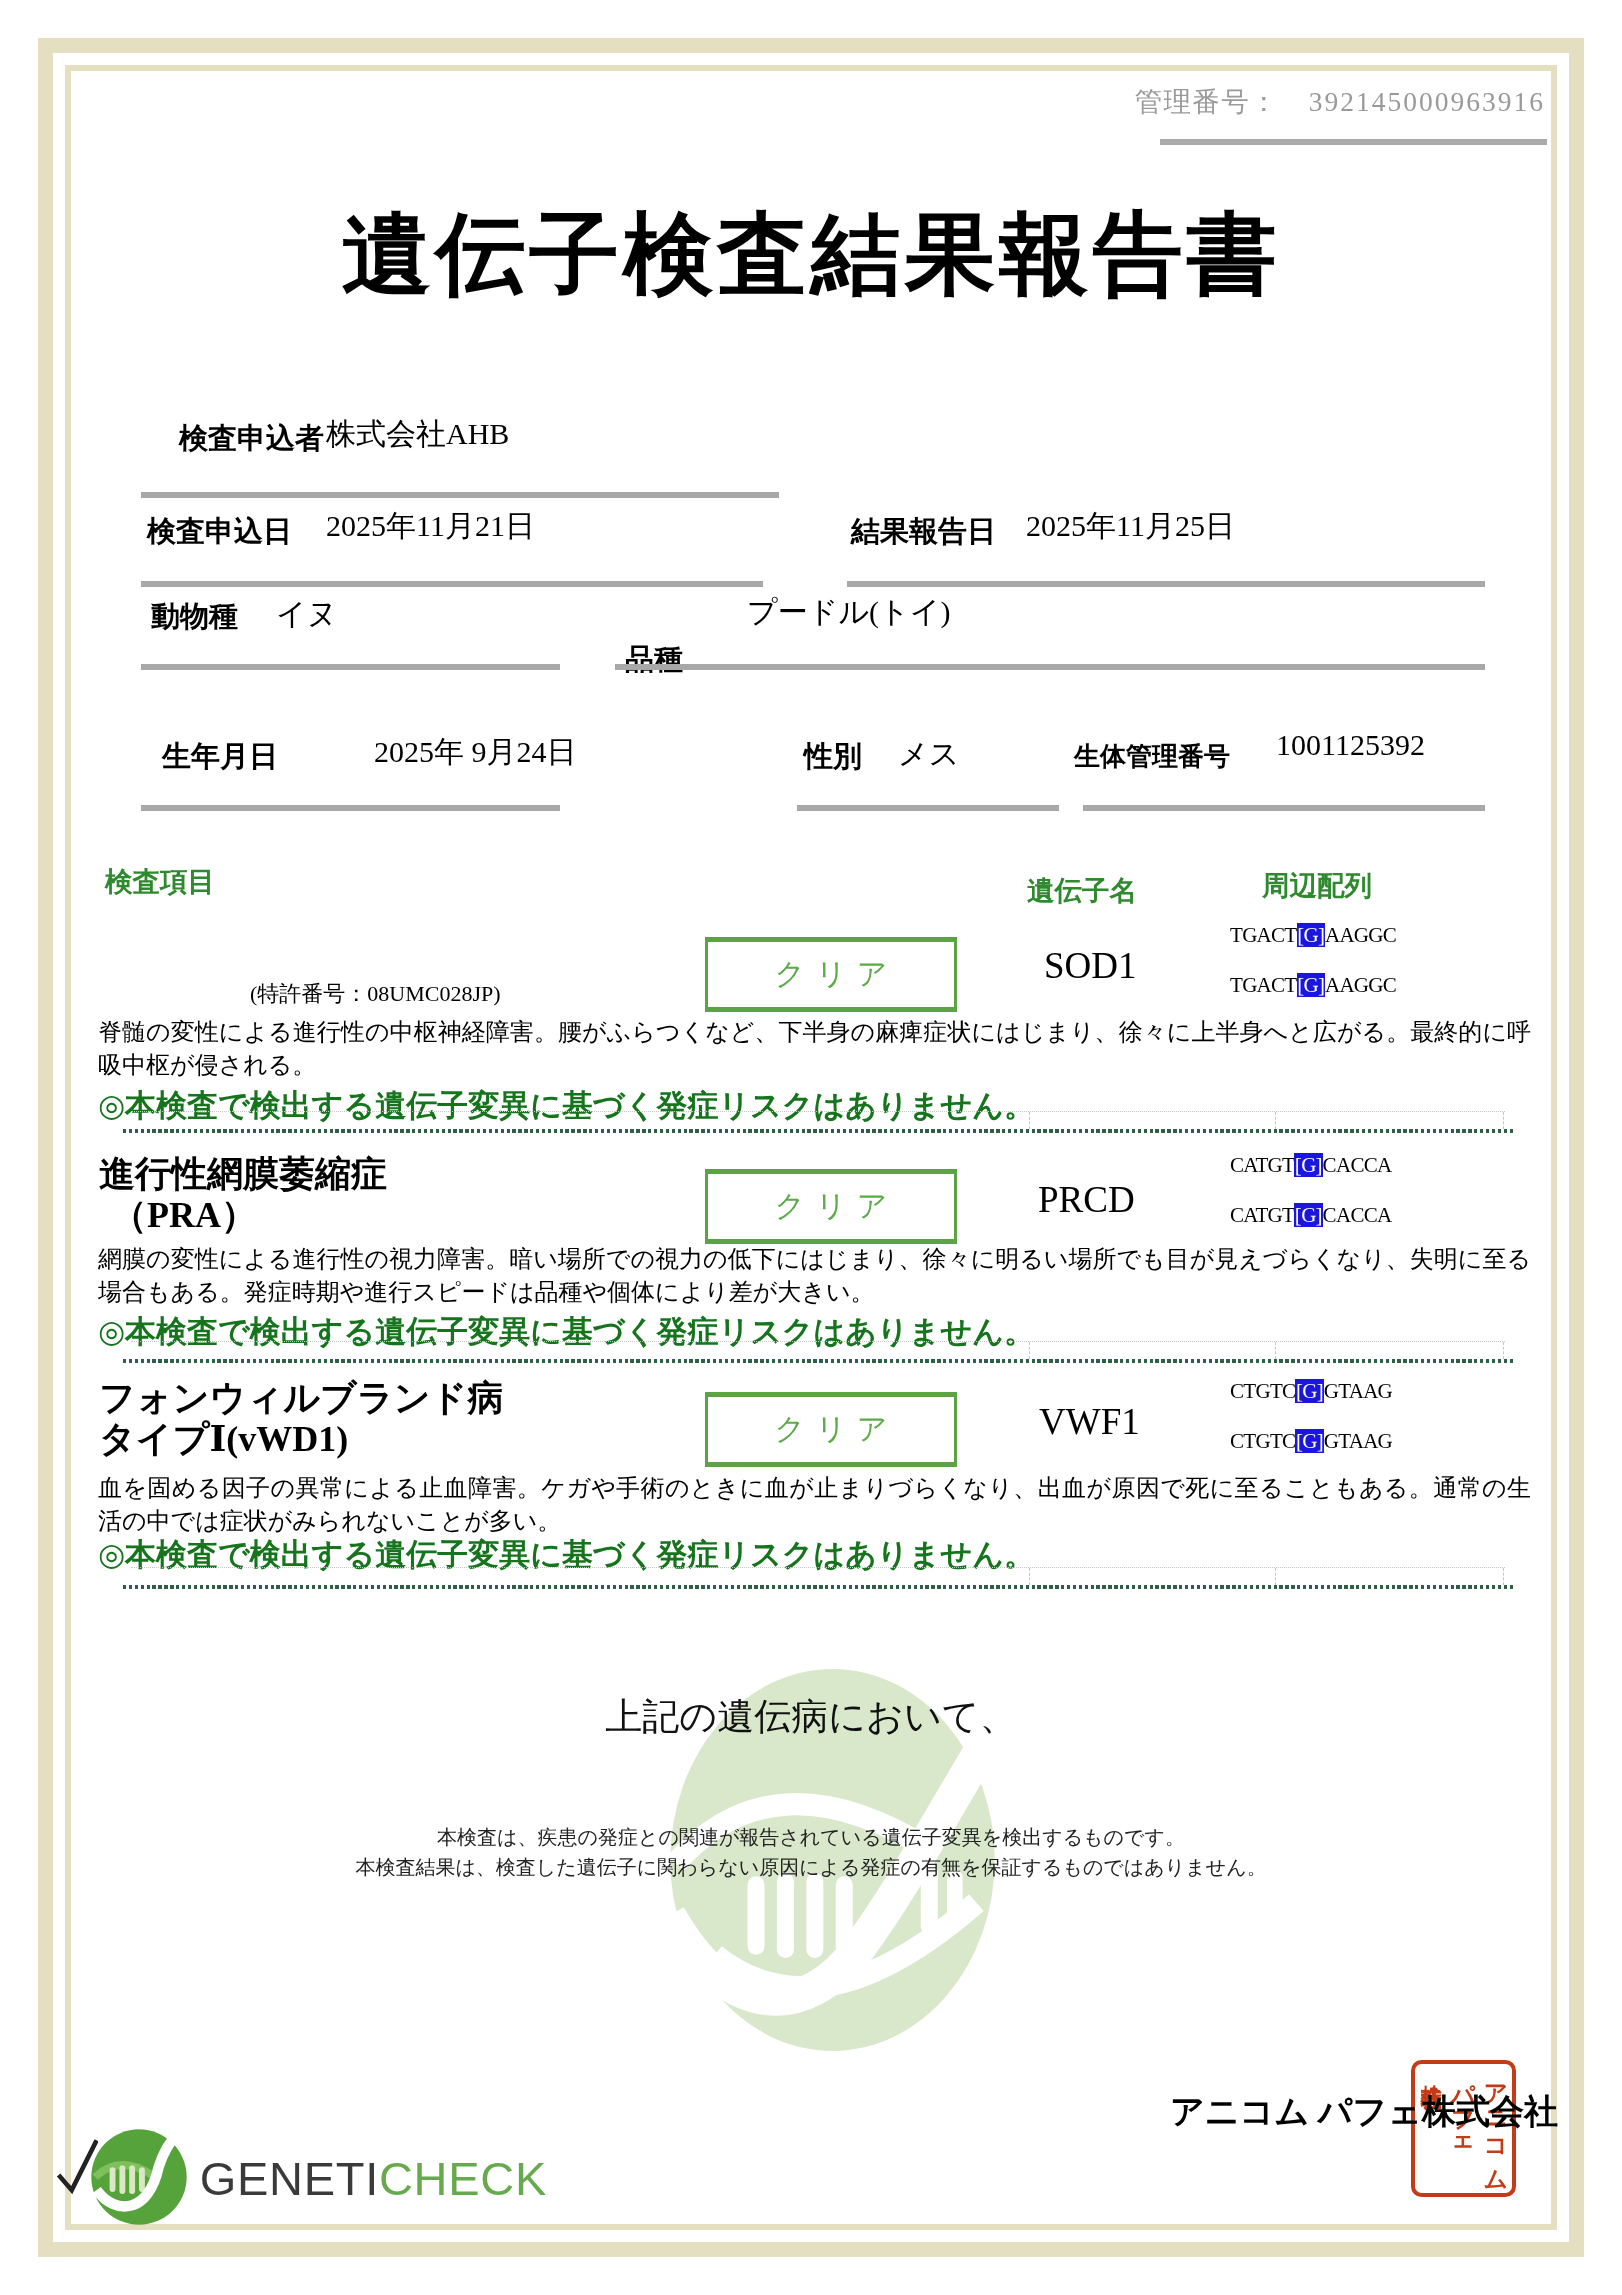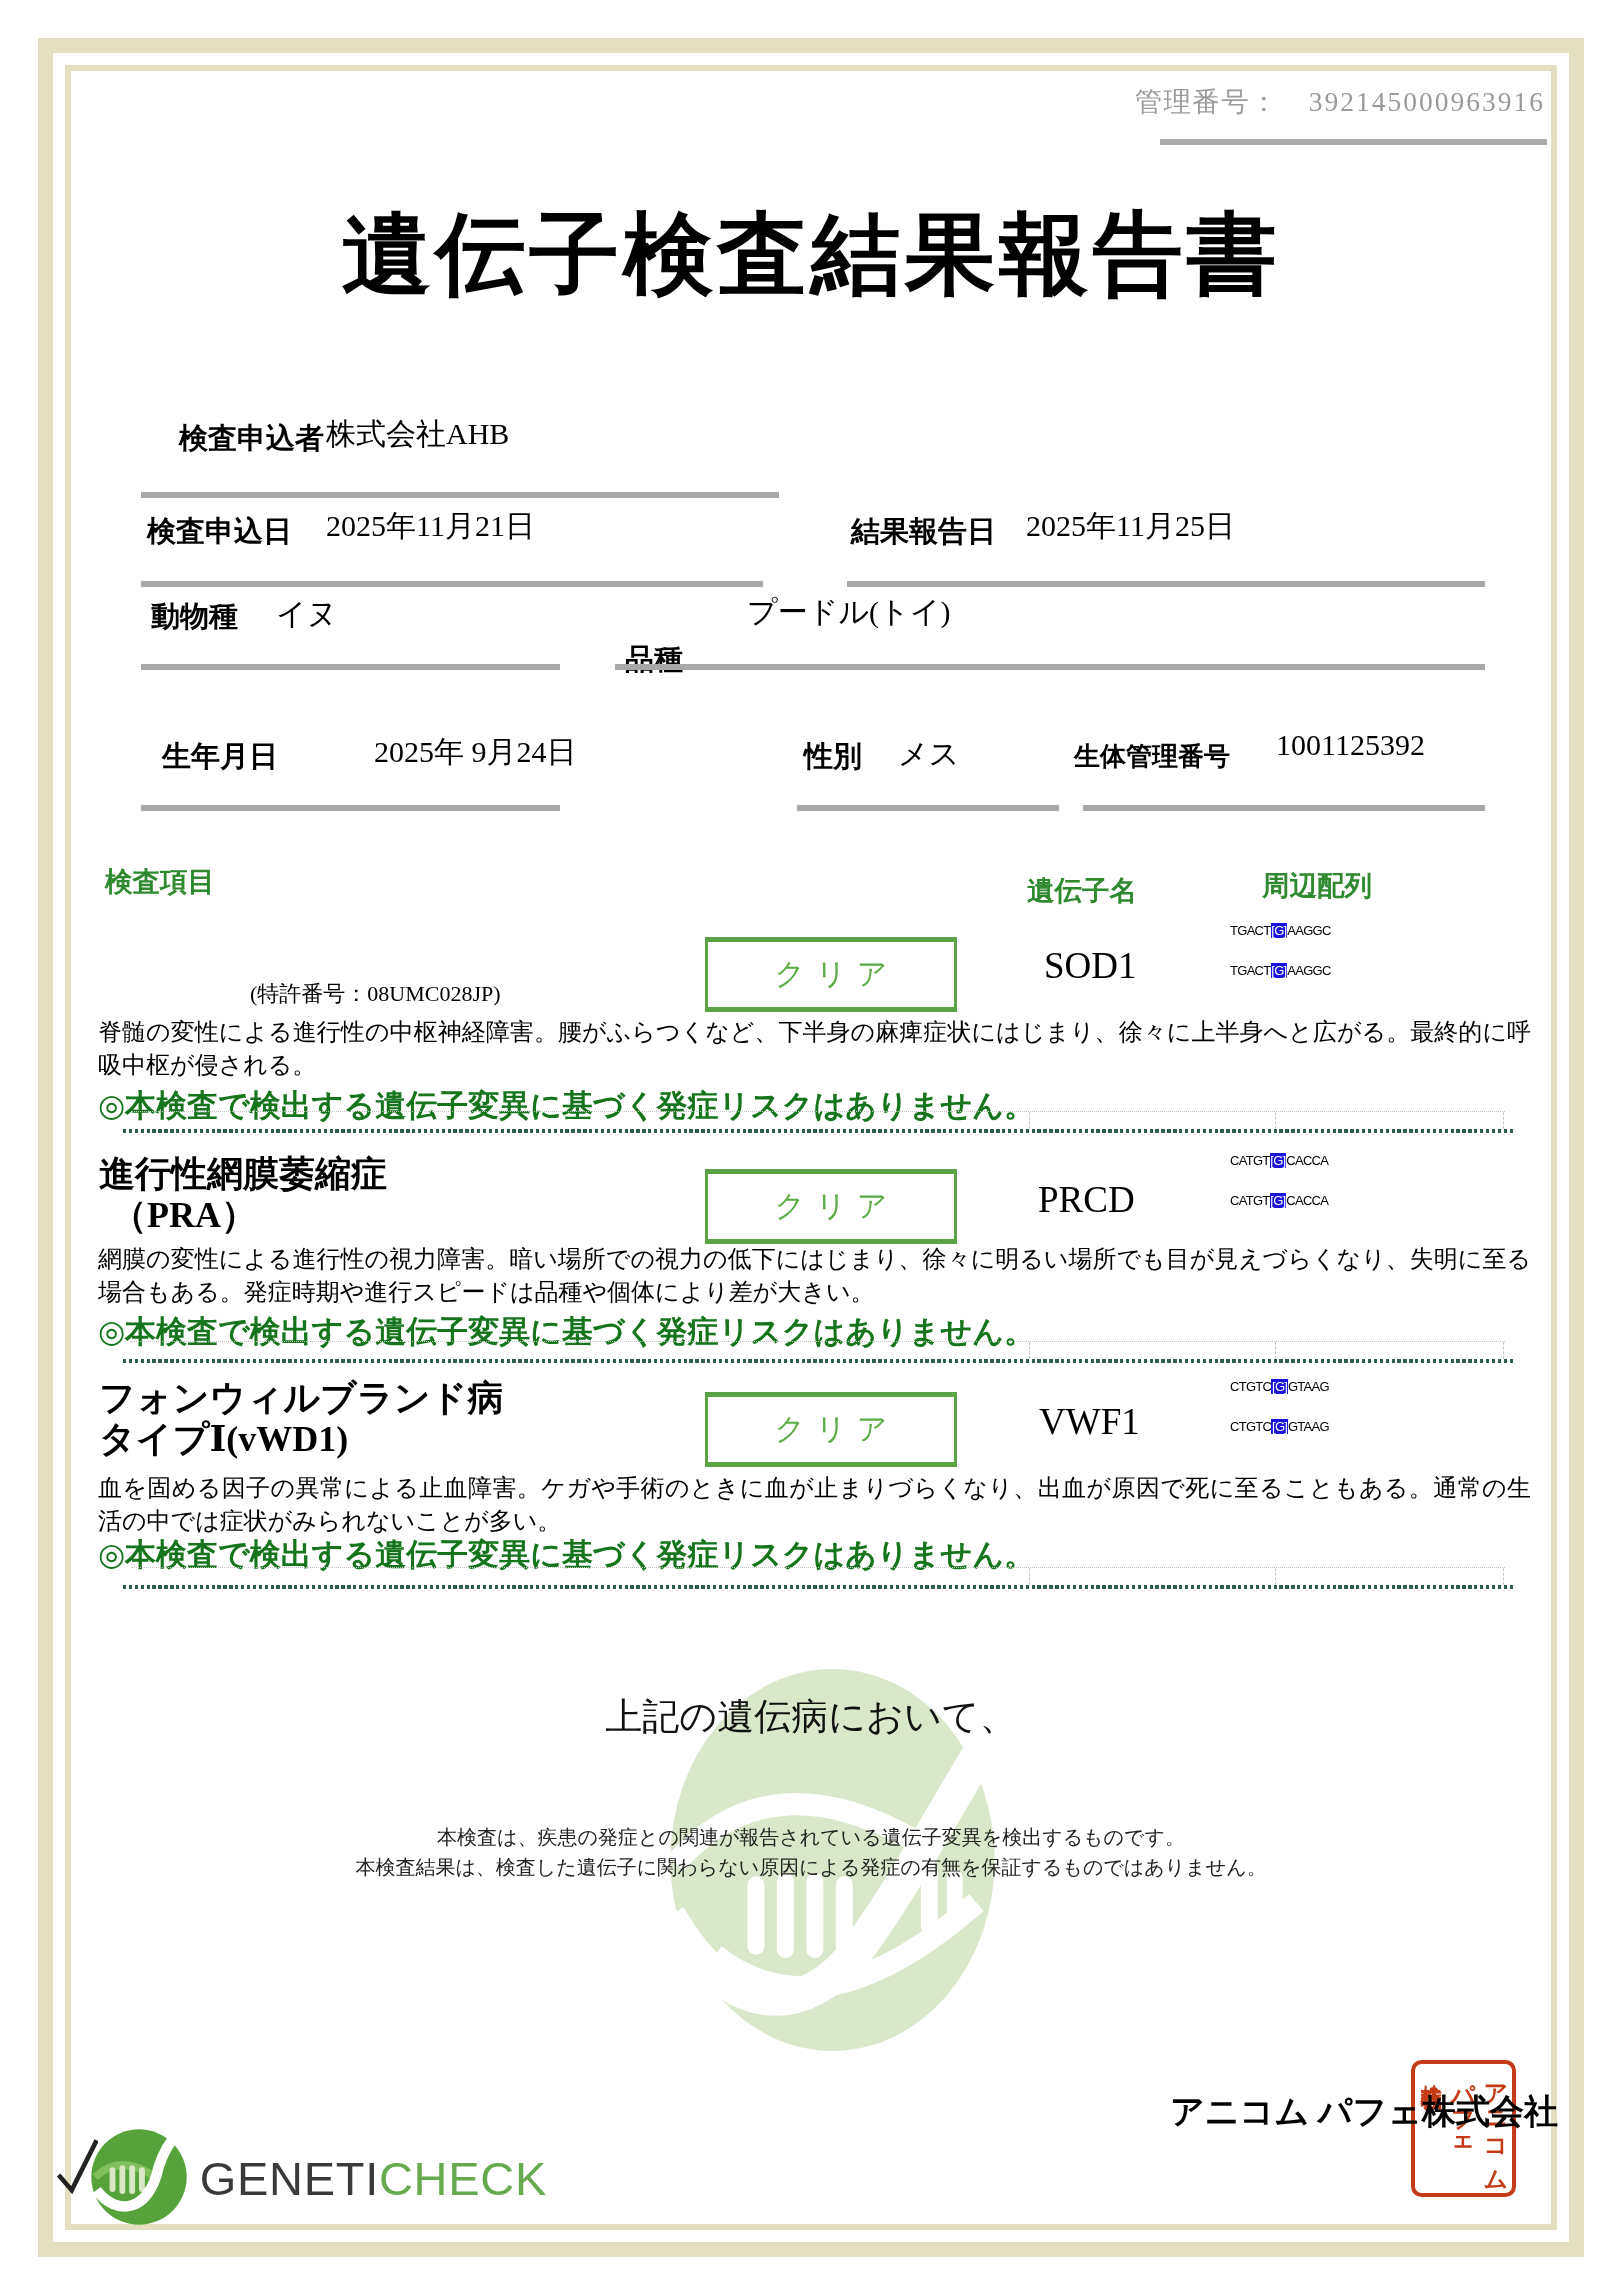--- a/index.html
+++ b/index.html
@@ -26,21 +26,21 @@
   
   .col-head{color:#2f8a2f;font-size:27.5px;font-weight:bold;white-space:nowrap;}
   .iname{font-size:36px;font-weight:bold;white-space:nowrap;}
   .ipatent{font-size:22px;white-space:nowrap;}
   .clear-box{
     width:246px;height:65px;border:3.3px solid #5ba344;border-top-width:5.9px;border-bottom-width:5.9px;
     display:flex;align-items:center;justify-content:center;background:#fff;
   }
   .clear-box span{color:#5cab47;font-size:30px;letter-spacing:10.5px;padding-left:10.5px;}
   .gene{font-size:37px;white-space:nowrap;}
-  .seq{font-family:Liberation Sans, sans-serif;font-size:13px;white-space:nowrap;letter-spacing:-0.7px;text-align:right;}
+  .seq{font-family:Liberation Serif, serif;font-size:21px;white-space:nowrap;letter-spacing:-0.7px;text-align:right;}
   .seq .var{background:#1a16dd;color:#ffffff;padding:0 0.7px;}
   .seq + .seq{margin-top:25px;}
   .desc{width:1433px;font-size:24px;line-height:1.38;text-align:justify;}
   .risk{font-size:31px;font-weight:bold;color:#15741c;white-space:nowrap;}
 
   
   .sep{left:131px;width:1374px;height:21px;border-top:1.3px dotted #c6c6c6;}
   .sep .vt{position:absolute;top:0;bottom:3.9px;width:0;border-left:1.3px dashed #c6c6c6;}
   .sep .greendots{
     position:absolute;left:-7.9px;right:-7.9px;bottom:0;height:3.9px;

